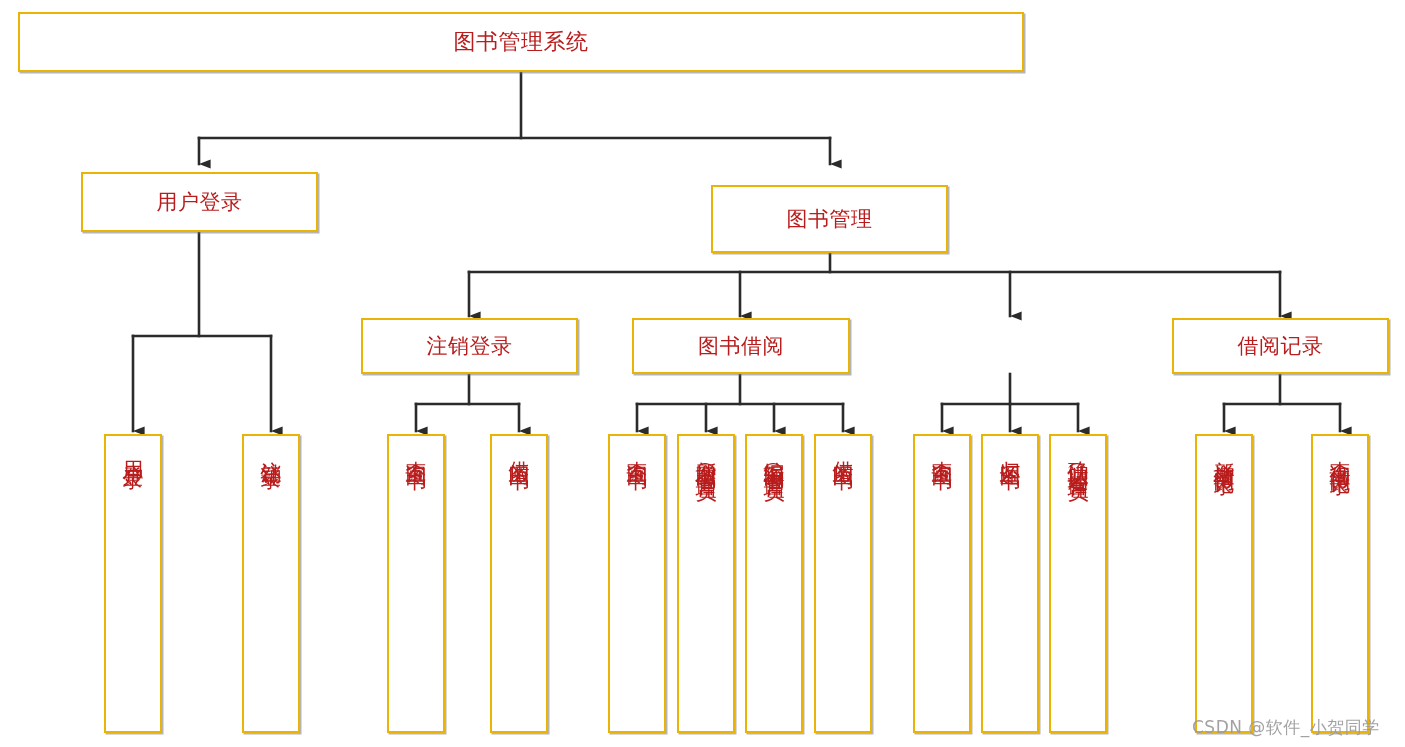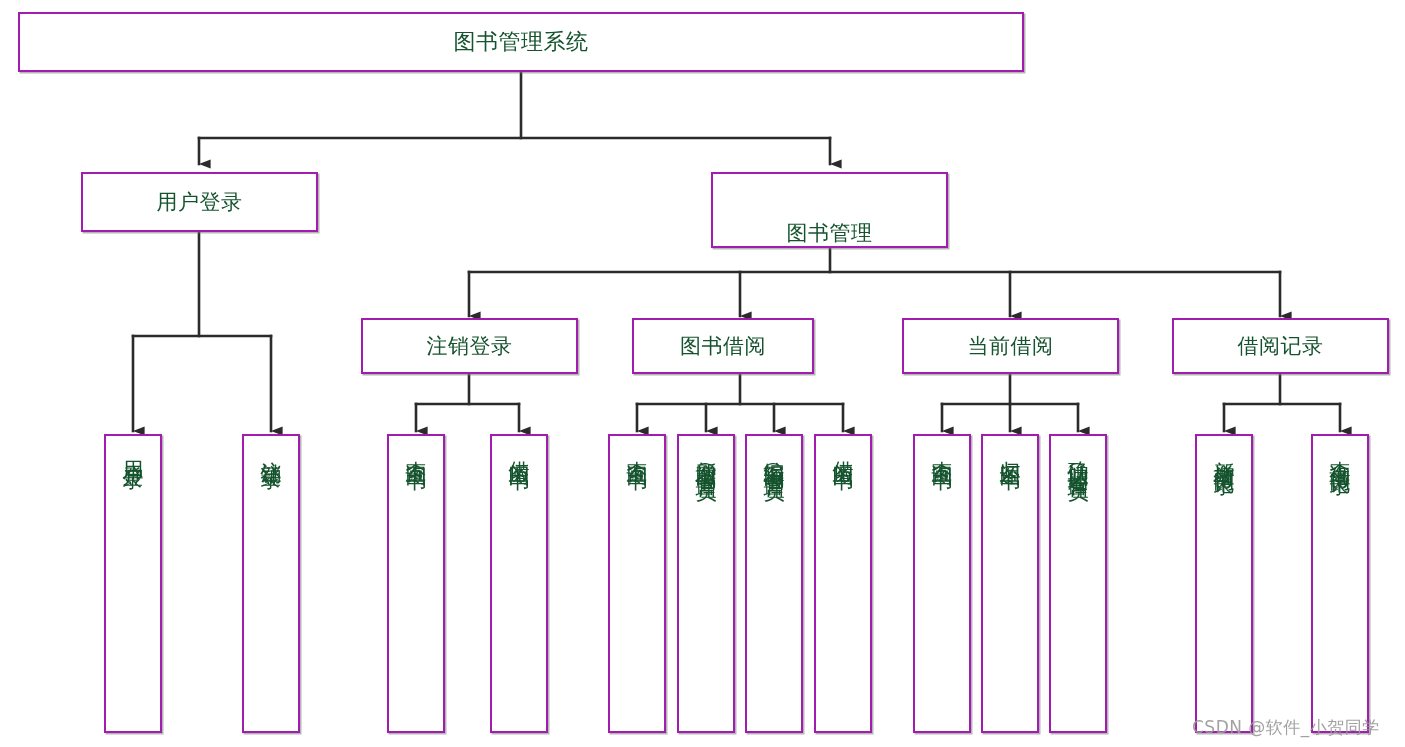--- a/index.html
+++ b/index.html
@@ -23,25 +23,25 @@
     left: 0;
     top: 0;
     width: 1405px;
     height: 747px;
     pointer-events: none;
   }
   .node {
     position: absolute;
     box-sizing: border-box;
     background: #ffffff;
-    border: 2px solid #a21caf;
+    border: 2px solid #eab308;
     display: flex;
     align-items: center;
     justify-content: center;
-    color: #14532d;
+    color: #b91c1c;
     box-shadow: 1.5px 1.5px 0 rgba(120,120,120,0.55);
   }
   .node .label {
     text-align: center;
     line-height: 1.18;
     letter-spacing: 0.5px;
   }
   
   .node.h .label {
     font-size: 21px;
@@ -126,32 +126,29 @@
     </g>
   </svg>
 
   <div class="node h root" style="left:18px; top:12px; width:1006px; height:60px;">
     <span class="label">图书管理系统</span>
   </div>
 
   <div class="node h" style="left:81px; top:172px; width:237px; height:60px;">
     <span class="label">用户登录</span>
   </div>
-  <div class="node h" style="left:711px; top:172px; width:237px; height:76px;align-items:flex-end;">
+  <div class="node h" style="left:711px; top:185px; width:237px; height:68px;">
     <span class="label">图书管理</span>
   </div>
 
   <div class="node h" style="left:361px; top:318px; width:217px; height:56px;">
     <span class="label">注销登录</span>
   </div>
-  <div class="node h" style="left:632px; top:318px; width:182px; height:56px;">
+  <div class="node h" style="left:632px; top:318px; width:218px; height:56px;">
     <span class="label">图书借阅</span>
-  </div>
-  <div class="node h" style="left:902px; top:318px; width:217px; height:56px;">
-    <span class="label">当前借阅</span>
   </div>
   <div class="node h" style="left:1172px; top:318px; width:217px; height:56px;">
     <span class="label">借阅记录</span>
   </div>
 
   <div class="node v" style="left:104px; top:434px; width:58px; height:299px;">
     <span class="label">用户登录</span>
   </div>
   <div class="node v" style="left:242px; top:434px; width:58px; height:299px;">
     <span class="label">注销登录</span>

